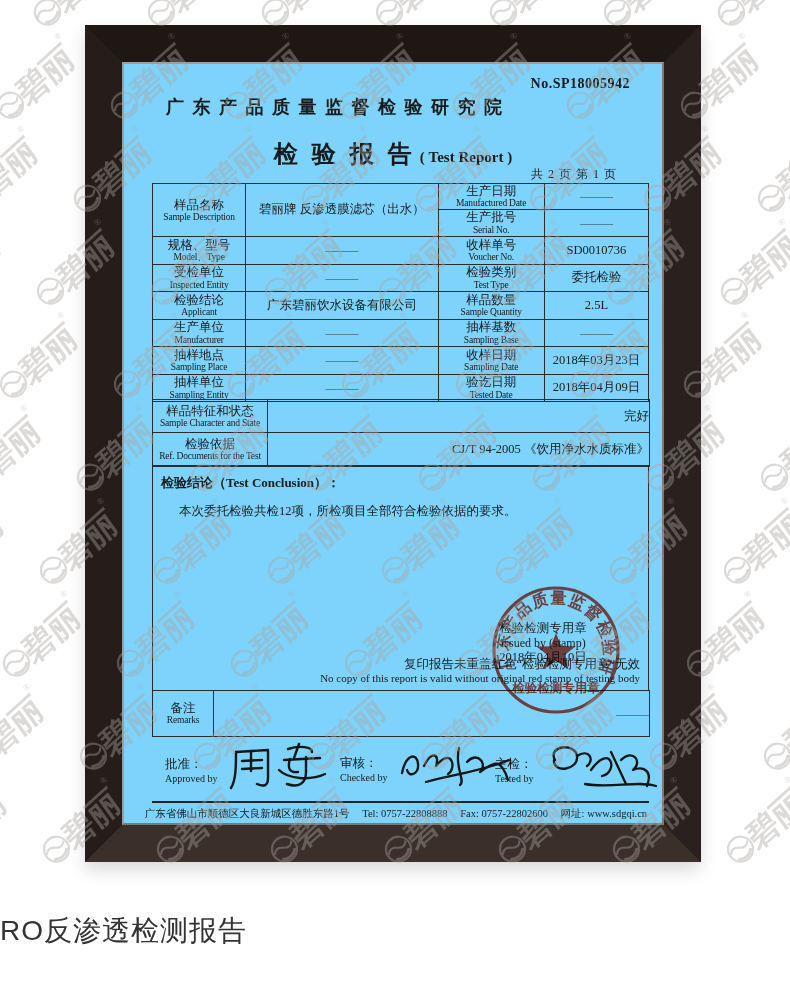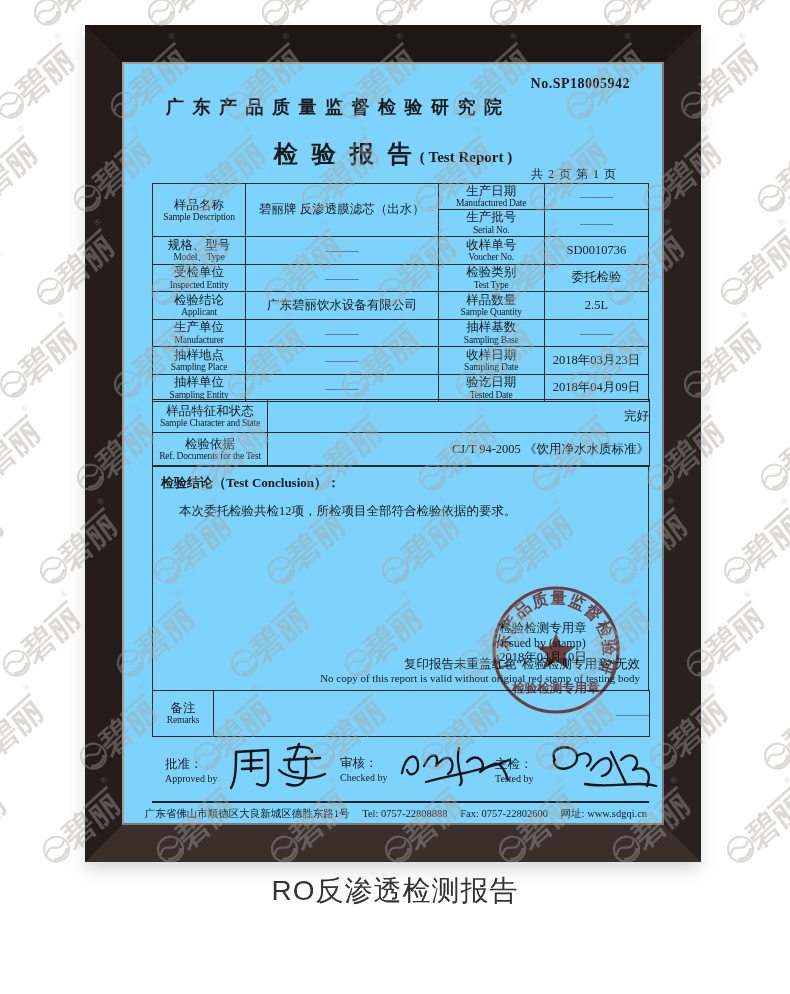--- a/index.html
+++ b/index.html
@@ -57,21 +57,21 @@
   .sig-group { position:absolute; top:0; }
   .sig-label .cn { display:block; font-size:12.5px; }
   .sig-label .en { display:block; font-size:10px; }
   .sig-label { display:inline-block; vertical-align:middle; padding-top:8px; }
   .sig-ink { display:inline-block; vertical-align:middle; margin-left:4px; }
   
   .foot-line { position:absolute; left:28px; top:737px; width:497px; border-top:2px solid #222; }
   .foot-text { position:absolute; left:14px; right:8px; top:743px; font-size:10.5px; text-align:center; white-space:nowrap; }
   .foot-text span { margin:0 5px; }
   
-  .caption { position:absolute; left:0; top:872px; width:790px; text-align:center;
+  .caption { position:absolute; left:0; top:912px; width:790px; 
     font-family:"Liberation Sans","DejaVu Sans",sans-serif; font-size:28px; color:#333; letter-spacing:1px; }
   
   .watermark-layer { position:absolute; left:0; top:0; width:790px; height:866px; overflow:hidden; pointer-events:none; z-index:50; color:#aaa49f; opacity:0.40; }
   .wm { position:absolute; width:104px; height:46px; transform:rotate(-42deg); }
 </style>
 </head>
 <body>
 
 <div class="frame">
   <div class="paper">

